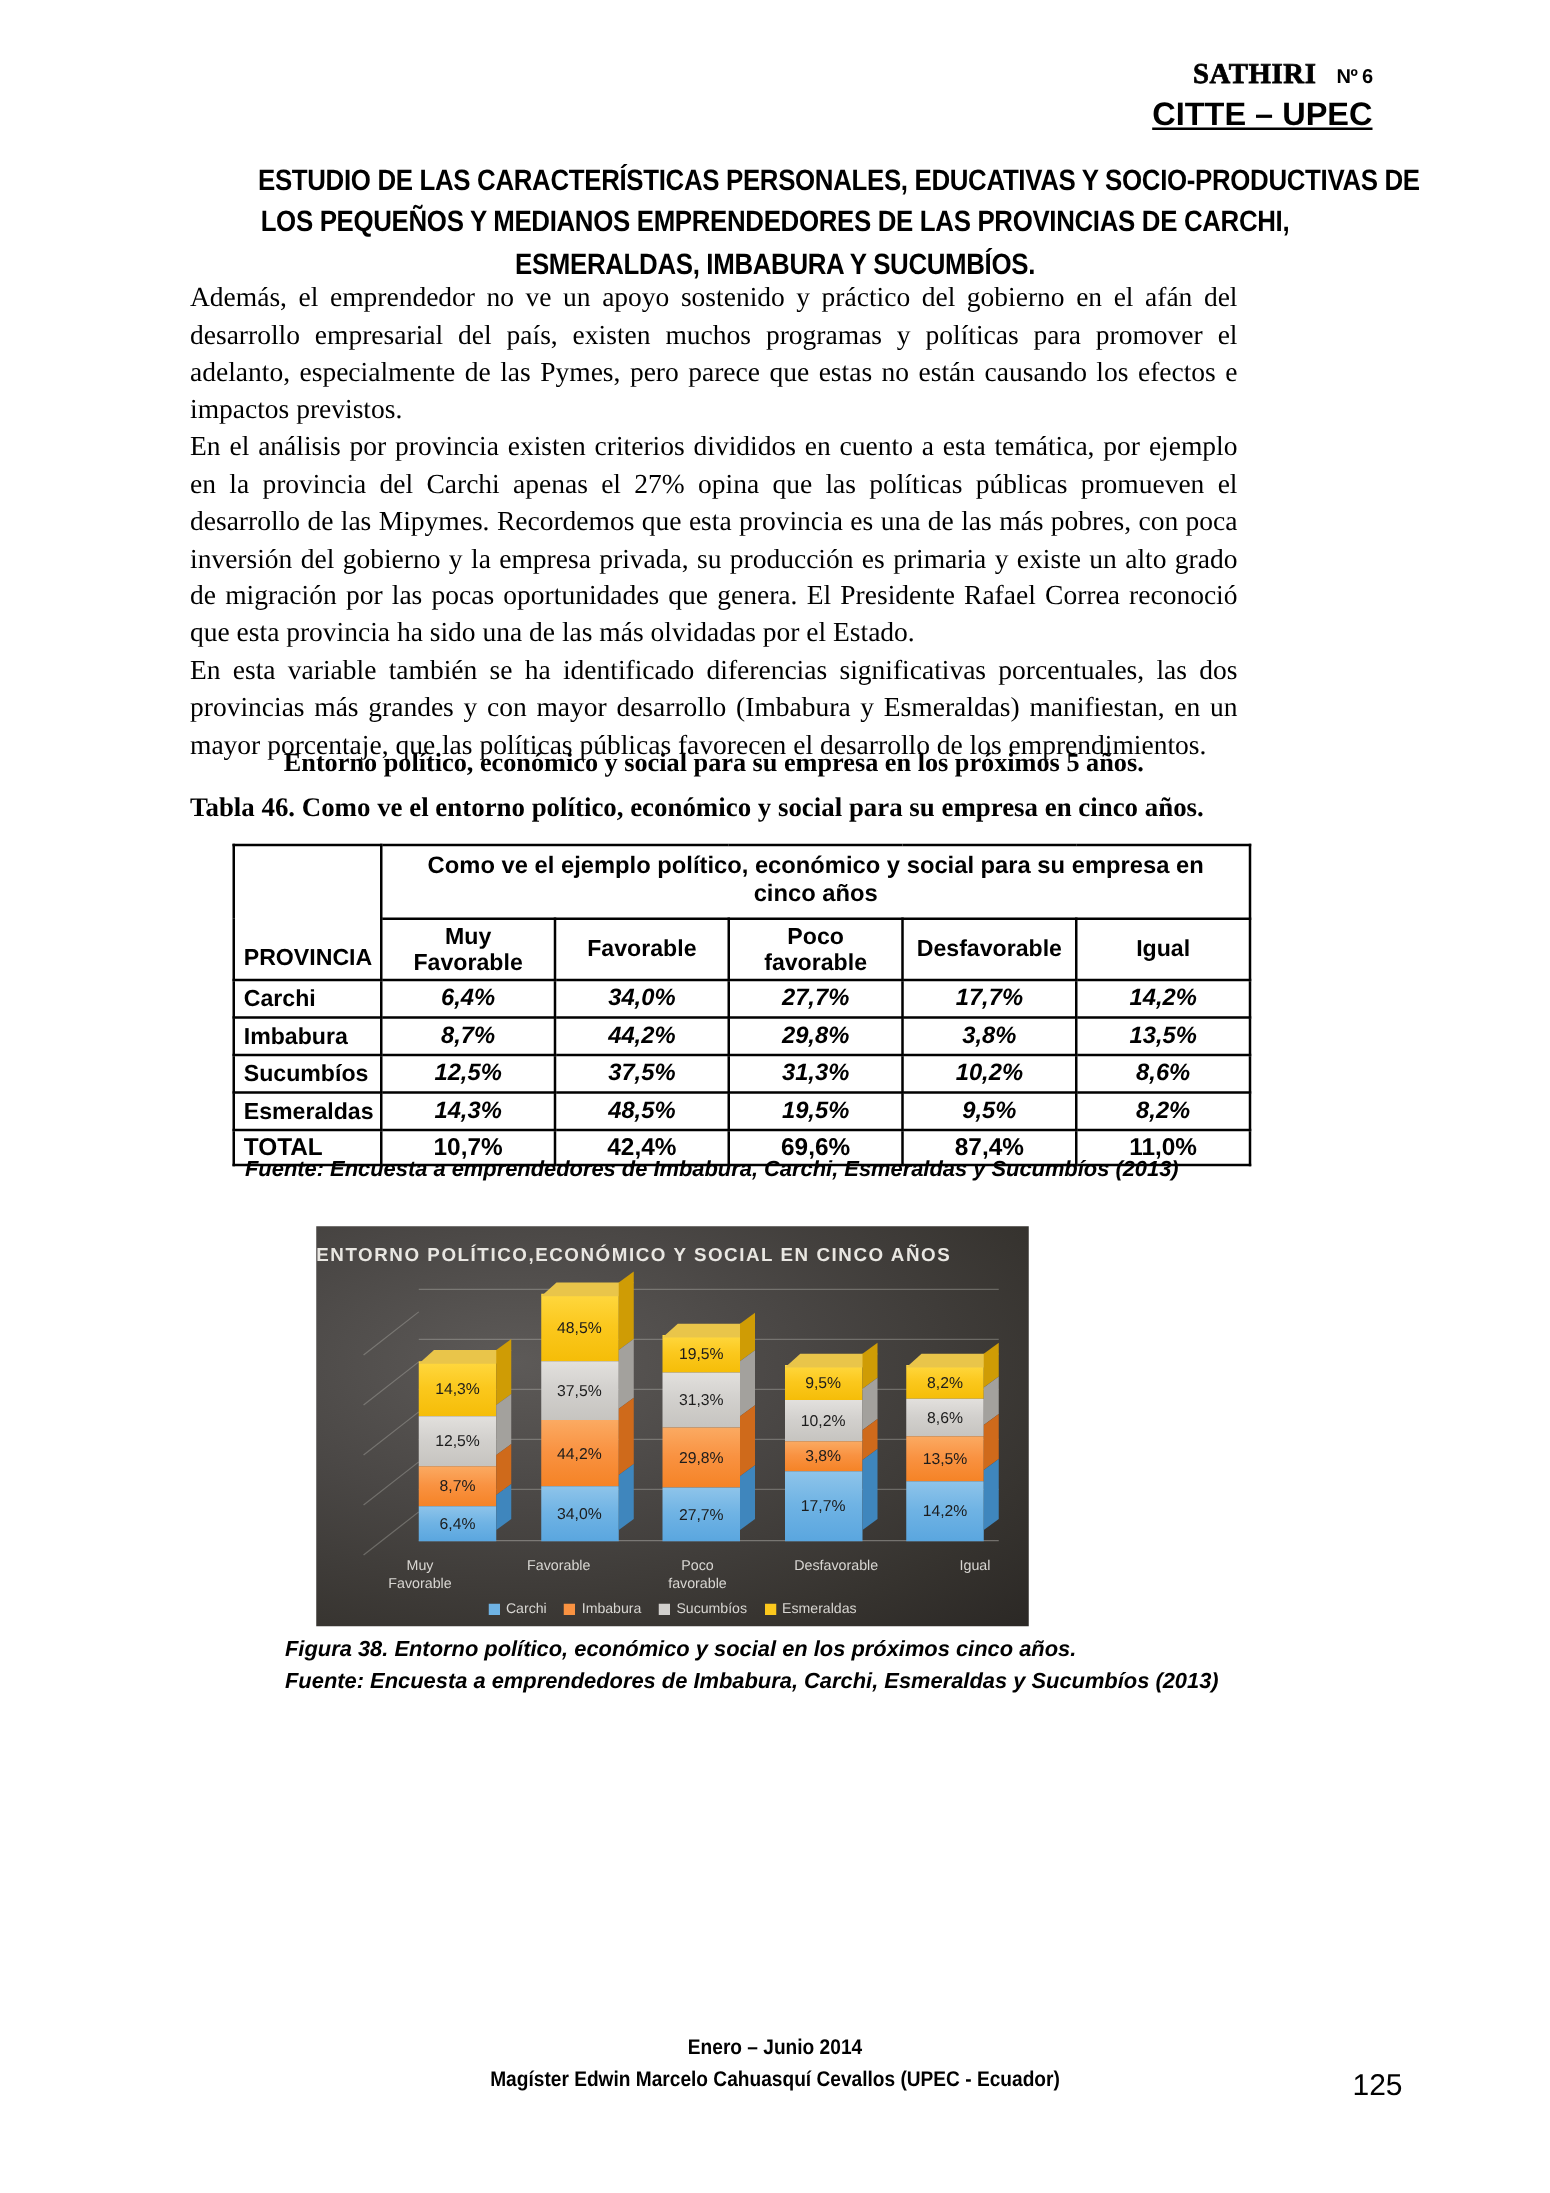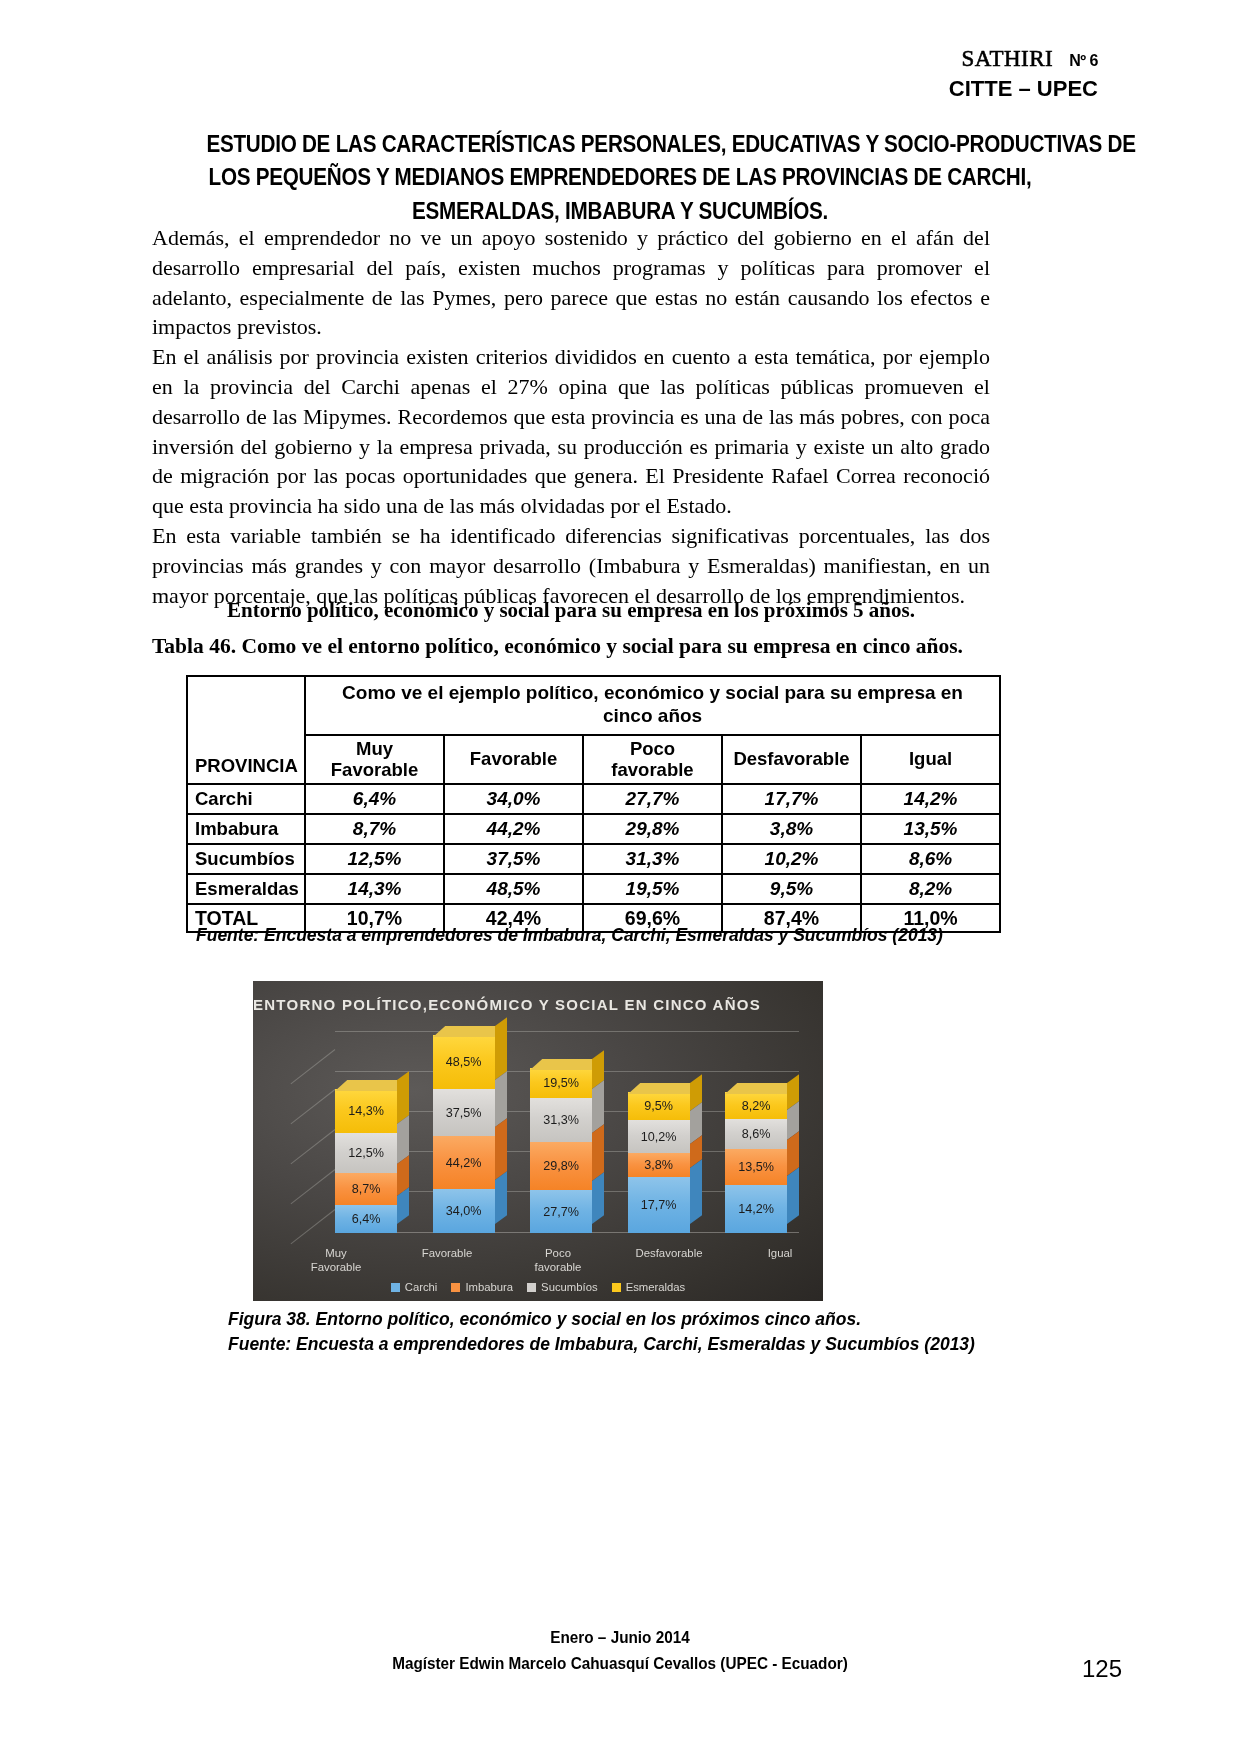--- a/index.html
+++ b/index.html
@@ -33,36 +33,37 @@
   }
   .journal-line {
     font-family: "Liberation Sans", "DejaVu Sans", sans-serif;
     font-weight: bold;
     font-size: 23px;
     letter-spacing: -0.5px;
     white-space: nowrap;
   }
   .journal-name {
     font-family: "Liberation Serif", "DejaVu Serif", serif;
-    font-weight: normal;
+    font-weight: bold;
     font-size: 23px;
     letter-spacing: 0.5px;
     -webkit-text-stroke: 0.6px #000;
   }
   .journal-issue {
     font-family: "Liberation Sans", "DejaVu Sans", sans-serif;
     font-weight: bold;
     font-size: 16px;
     margin-left: 16px;
   }
   .institution-line {
     font-family: "Liberation Sans", "DejaVu Sans", sans-serif;
     font-weight: bold;
-    font-size: 22px;
+    font-size: 26px;
     margin-top: 3px;
+    text-decoration: underline;
   }
 
   
   .article-title {
     position: absolute;
     left: 150px;
     top: 128px;
     width: 940px;
     text-align: center;
     font-family: "Liberation Sans Narrow", "Liberation Sans", "DejaVu Sans", sans-serif;

